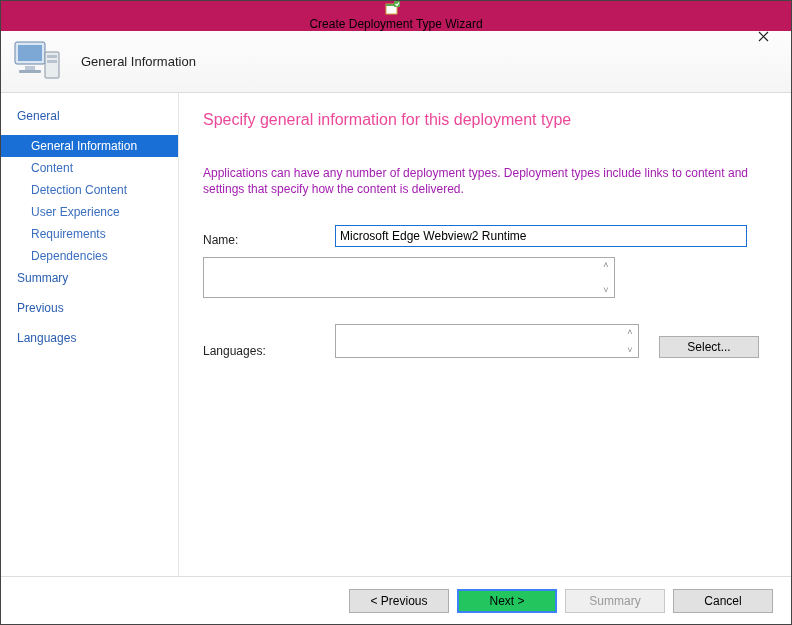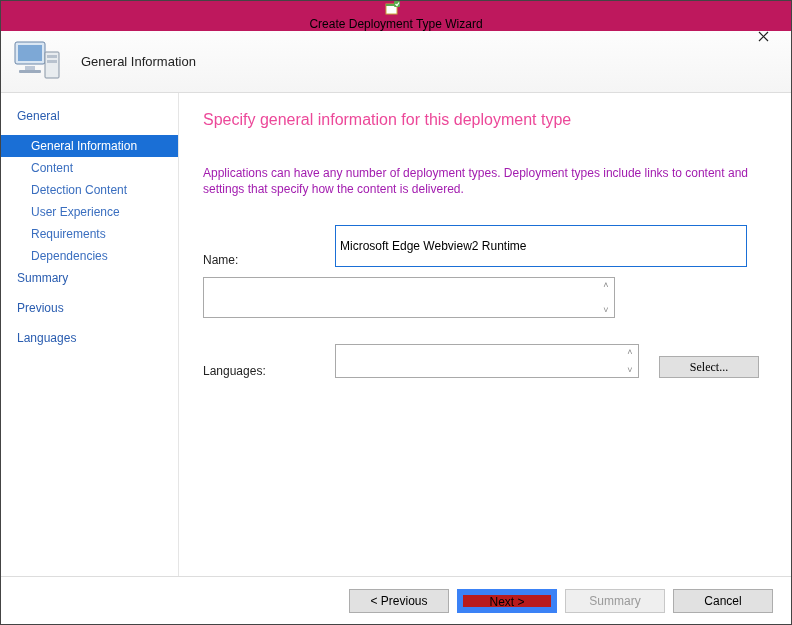--- a/index.html
+++ b/index.html
@@ -96,21 +96,21 @@
     .form-label {
       width: 132px;
       color: #222;
       padding-top: 3px;
       font-size: 12px;
     }
     .text-input {
       flex: 1;
       max-width: 412px;
       border: 1px solid #1a6fd6;
-      padding: 13px 4px;
+      padding: 3px 4px;
       font-family: inherit;
       font-size: 12px;
       outline: none;
     }
     .textarea-wrap {
       width: 412px;
       border: 1px solid #a9a9a9;
       background: #fff;
       position: relative;
     }
@@ -140,21 +140,21 @@
       height: 34px;
       border: 1px solid #a9a9a9;
       background: #fff;
       position: relative;
     }
     .select-btn {
       width: 100px;
       height: 22px;
       border: 1px solid #adadad;
       background: #e1e1e1;
-      font-family: Liberation Serif, serif;
+      font-family: Liberation Sans, sans-serif;
       font-size: 12px;
       cursor: default;
       margin-left: 20px;
     }
     .footer {
       position: absolute;
       bottom: 0; left: 0; right: 0;
       height: 48px;
       border-top: 1px solid #ddd;
       display: flex;
@@ -167,22 +167,22 @@
     .footer button {
       width: 100px;
       height: 24px;
       border: 1px solid #adadad;
       background: #e1e1e1;
       font-family: inherit;
       font-size: 12px;
       cursor: default;
     }
     .footer button.primary {
-      border: 6px solid #3b82f6;
-      background: #b91c1c;
+      border: 2px solid #3b82f6;
+      background: #22c55e;
     }
     .footer button:disabled {
       color: #9a9a9a;
       border-color: #c8c8c8;
       background: #efefef;
     }
   </style>
 </head>
 <body>
 

